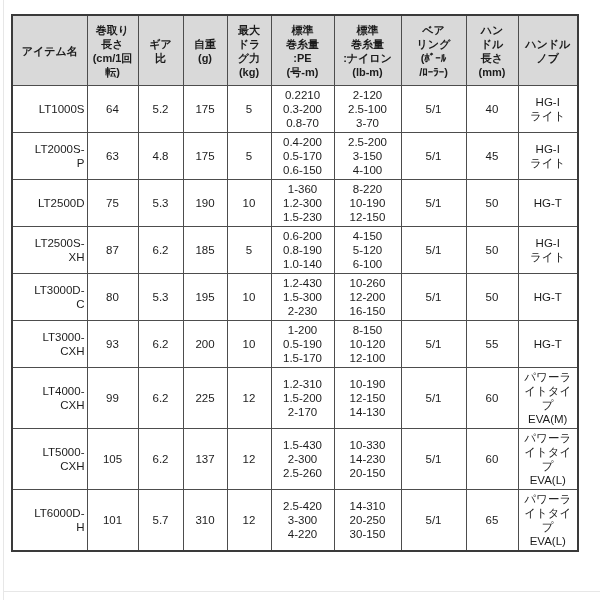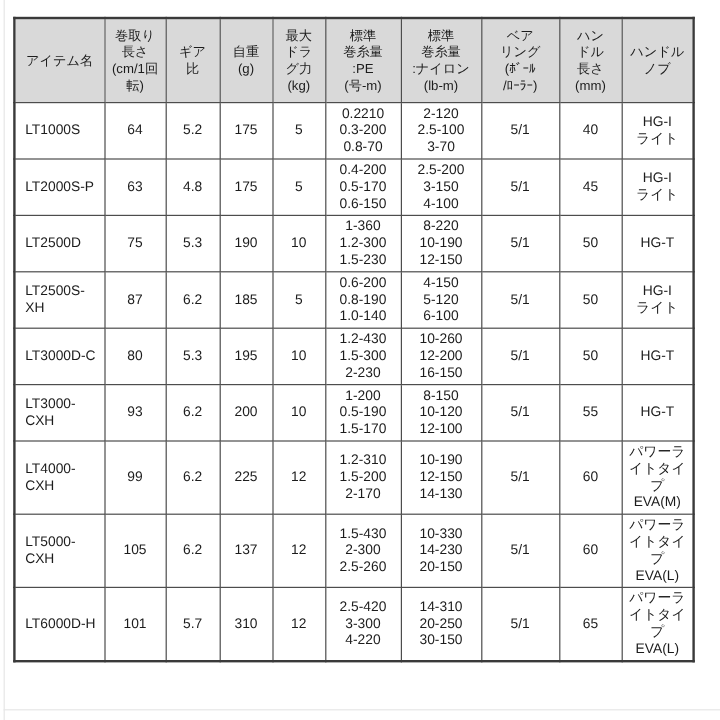--- a/index.html
+++ b/index.html
@@ -29,34 +29,34 @@
   table.spec th, table.spec td{
     border:1px solid #4d4d4d;
     text-align:center;
     vertical-align:middle;
     white-space:pre-line;
     padding:2px 2px;
     overflow:hidden;
   }
   table.spec th{
     background:#d9d9d9;
-    font-weight:normal;
+    font-weight:bold;
     font-size:11px;
     line-height:14px;
     height:65px;
   }
   table.spec td{
     background:#ffffff;
     font-size:11.5px;
     line-height:14px;
     height:41px;
   }
   table.spec td.item-name{
-    text-align:left;
-    padding-left:8px;
+    text-align:right;
+    padding-left:21px;
     word-break:break-word;
   }
 </style>
 </head>
 <body>
 
 <div class="page-edge-left"></div>
 <div class="page-edge-bottom"></div>
 
 <table class="spec">

